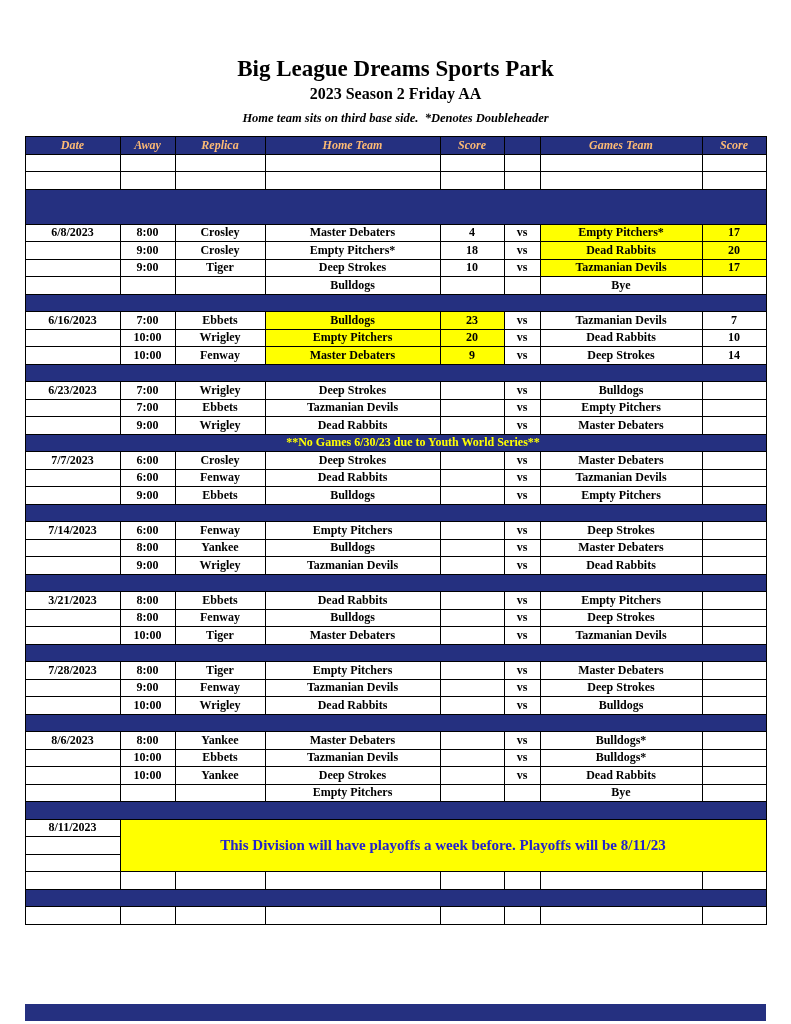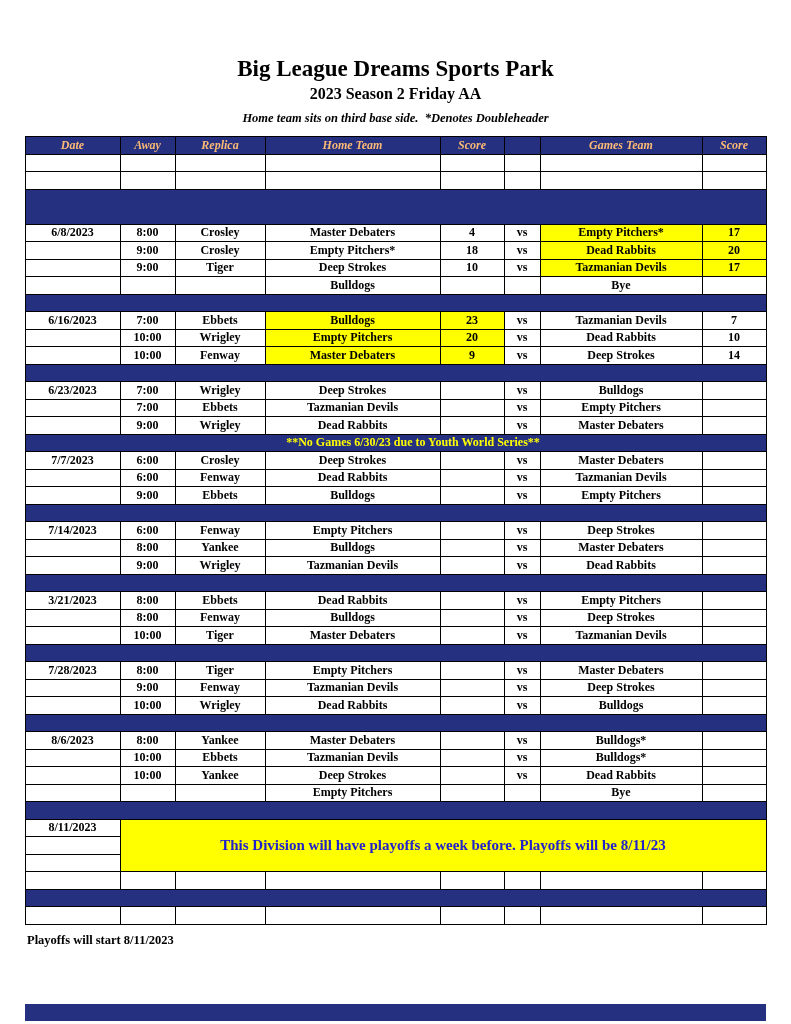--- a/index.html
+++ b/index.html
@@ -432,16 +432,15 @@
           <td class="white"></td>
           <td class="white"></td>
           <td class="white"></td>
           <td class="white"></td>
           <td class="white"></td>
           <td class="white"></td>
         </tr>
       </tbody>
   </table>
 
-  <div class="footer-note">Playoffs will start 8/11/2023</div>
   <div class="bottom-bar"></div>
 
 </div>
 
 </body></html>

